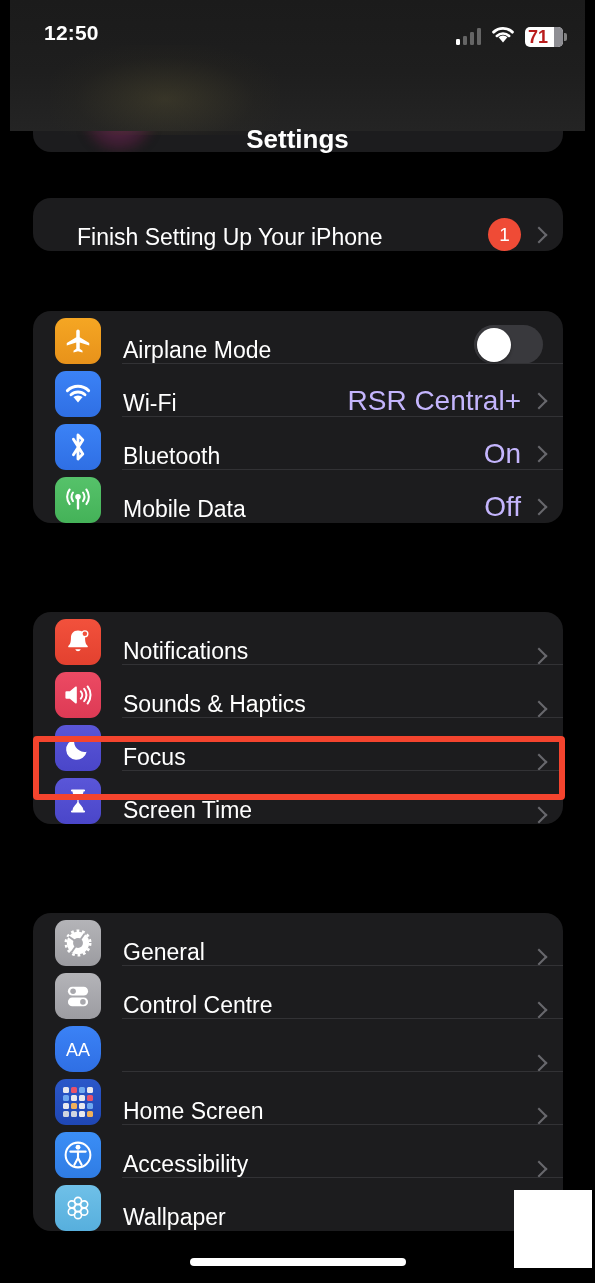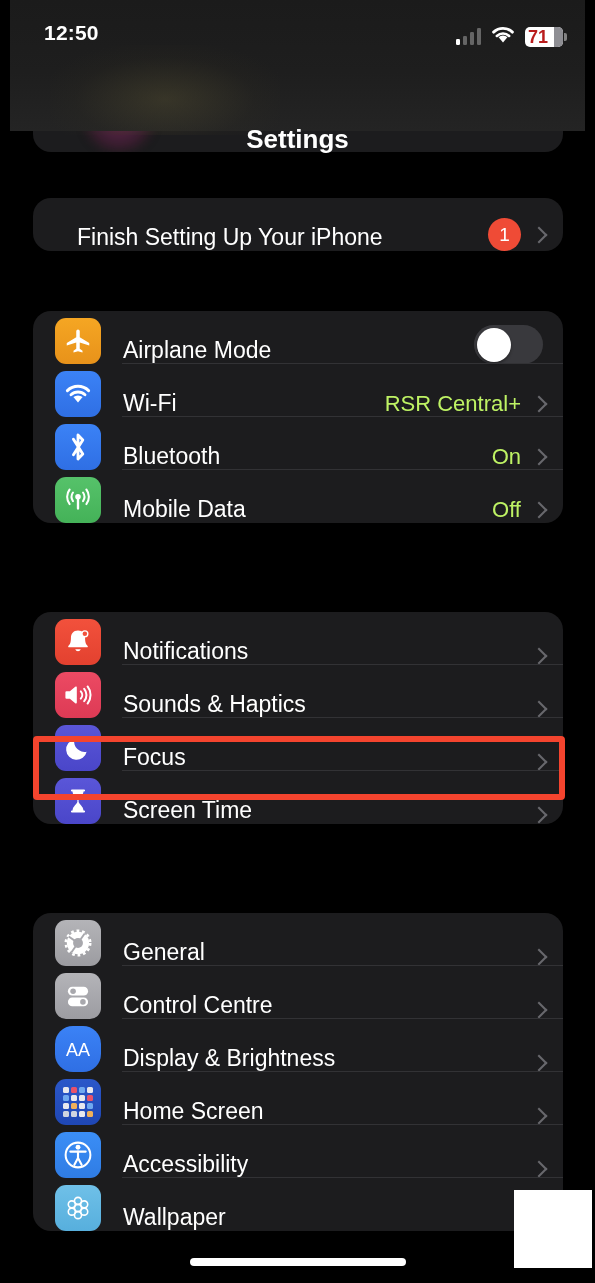--- a/index.html
+++ b/index.html
@@ -193,22 +193,22 @@
     white-space: nowrap;
   }
   .row-right {
     margin-left: auto;
     display: flex;
     align-items: center;
     padding-right: 20px;
     gap: 12px;
   }
   .row-value {
-    font-size: 22px;
-    color: #bef264;
+    font-size: 28px;
+    color: #c4b5fd;
     white-space: nowrap;
   }
   .chev {
     width: 10px;
     height: 18px;
     position: relative;
     flex: 0 0 auto;
   }
   .chev::before {
     content: "";
@@ -540,21 +540,20 @@
       </div>
       <div class="sep"></div>
     </div>
 
     <div class="row">
       <div class="row-icon ico-display">
         <svg width="36" height="26" viewBox="0 0 34 24">
           <text x="17" y="18.5" text-anchor="middle" fill="#fff" font-family="'Liberation Sans', sans-serif" font-size="17" font-weight="500">AA</text>
         </svg>
       </div>
-      <div class="row-label">Display &amp; Brightness</div>
       <div class="row-right">
         <span class="chev"></span>
       </div>
       <div class="sep"></div>
     </div>
 
     <div class="row">
       <div class="row-icon ico-home">
         <div class="hs-grid">
           <span style="background:#e8e8ee"></span>

